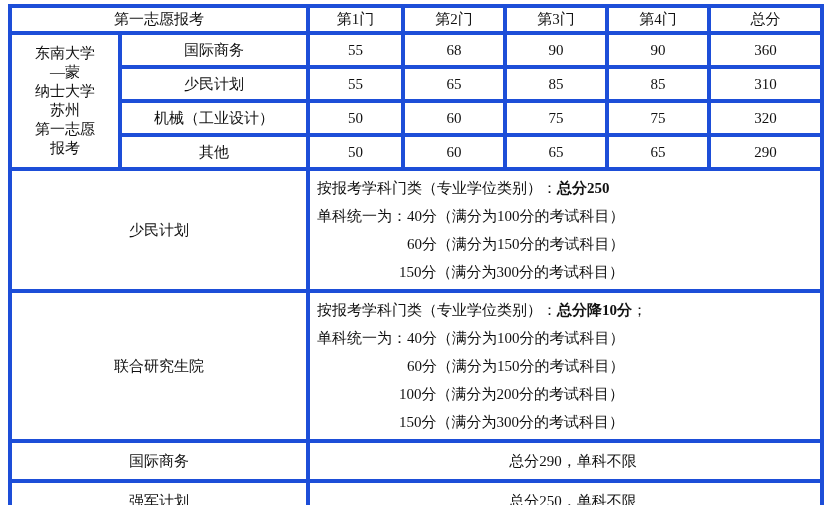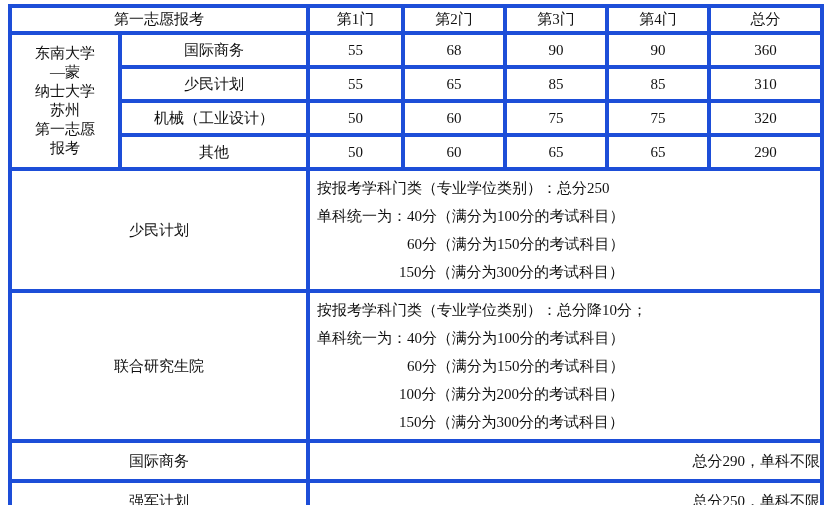--- a/index.html
+++ b/index.html
@@ -32,25 +32,25 @@
   tr.plan-row-b   { height: 137px; }
   tr.simple-row   { height: 40px; }
 
   td.univ-cell { line-height: 19px; padding: 2px 21px; }
   td.plan-content-cell {
     text-align: left;
     vertical-align: middle;
     padding: 3px 6px 3px 7px;
   }
   .plan-line { line-height: 28px; white-space: nowrap; }
-  .plan-line b { font-weight: normal; }
+  .plan-line b { font-weight: bold; }
   .indent-2d { padding-left: 90px; }  
   .indent-3d { padding-left: 82px; }  
   td.simple-content-cell {
-    text-align: right;
+    text-align: center;
     padding-left: 16px;
   }
 </style>
 </head>
 <body>
 
 <table class="score-table">
   <colgroup>
     <col style="width:110px">
     <col style="width:188px">

